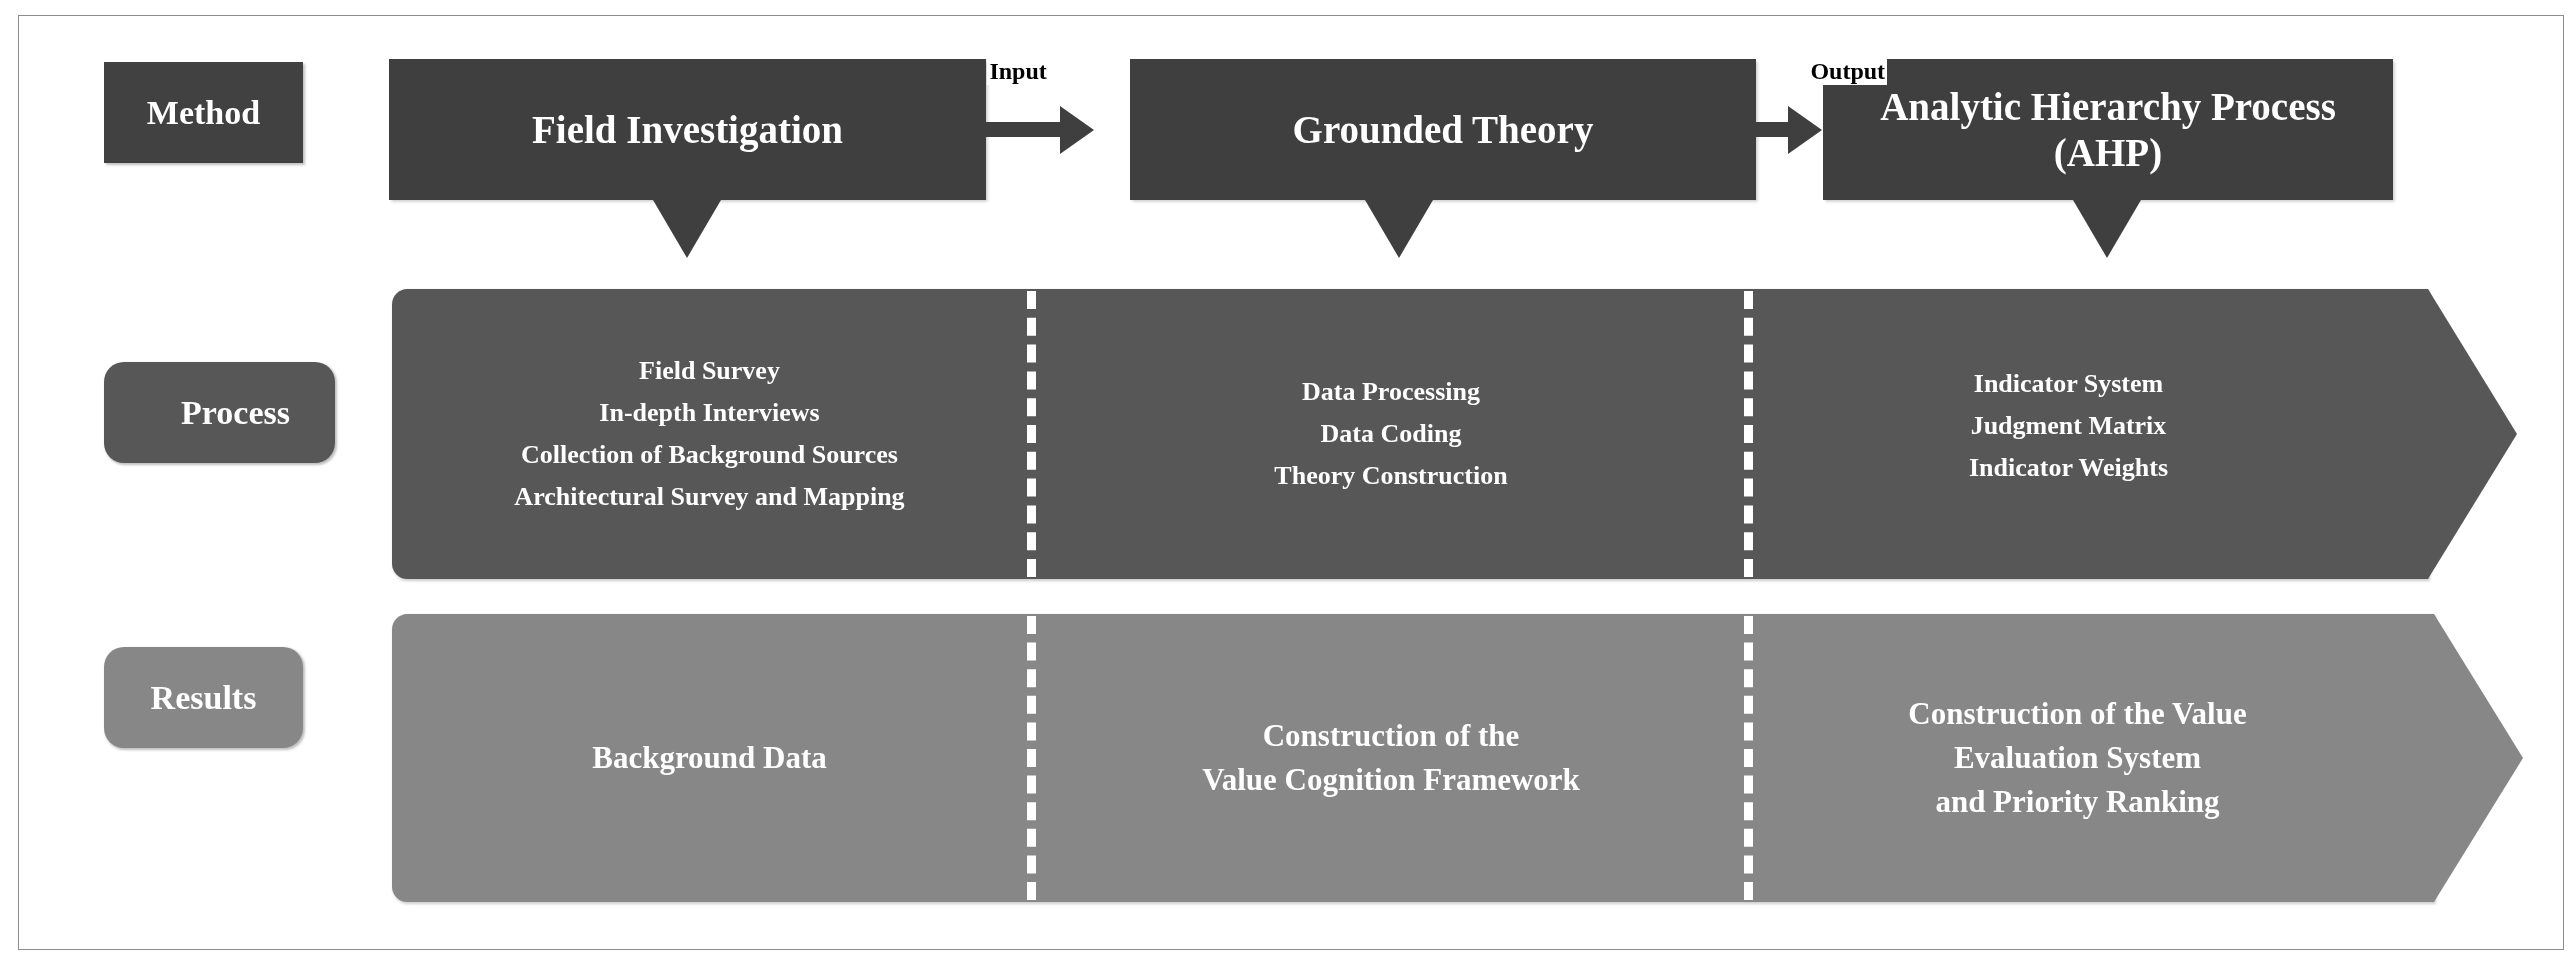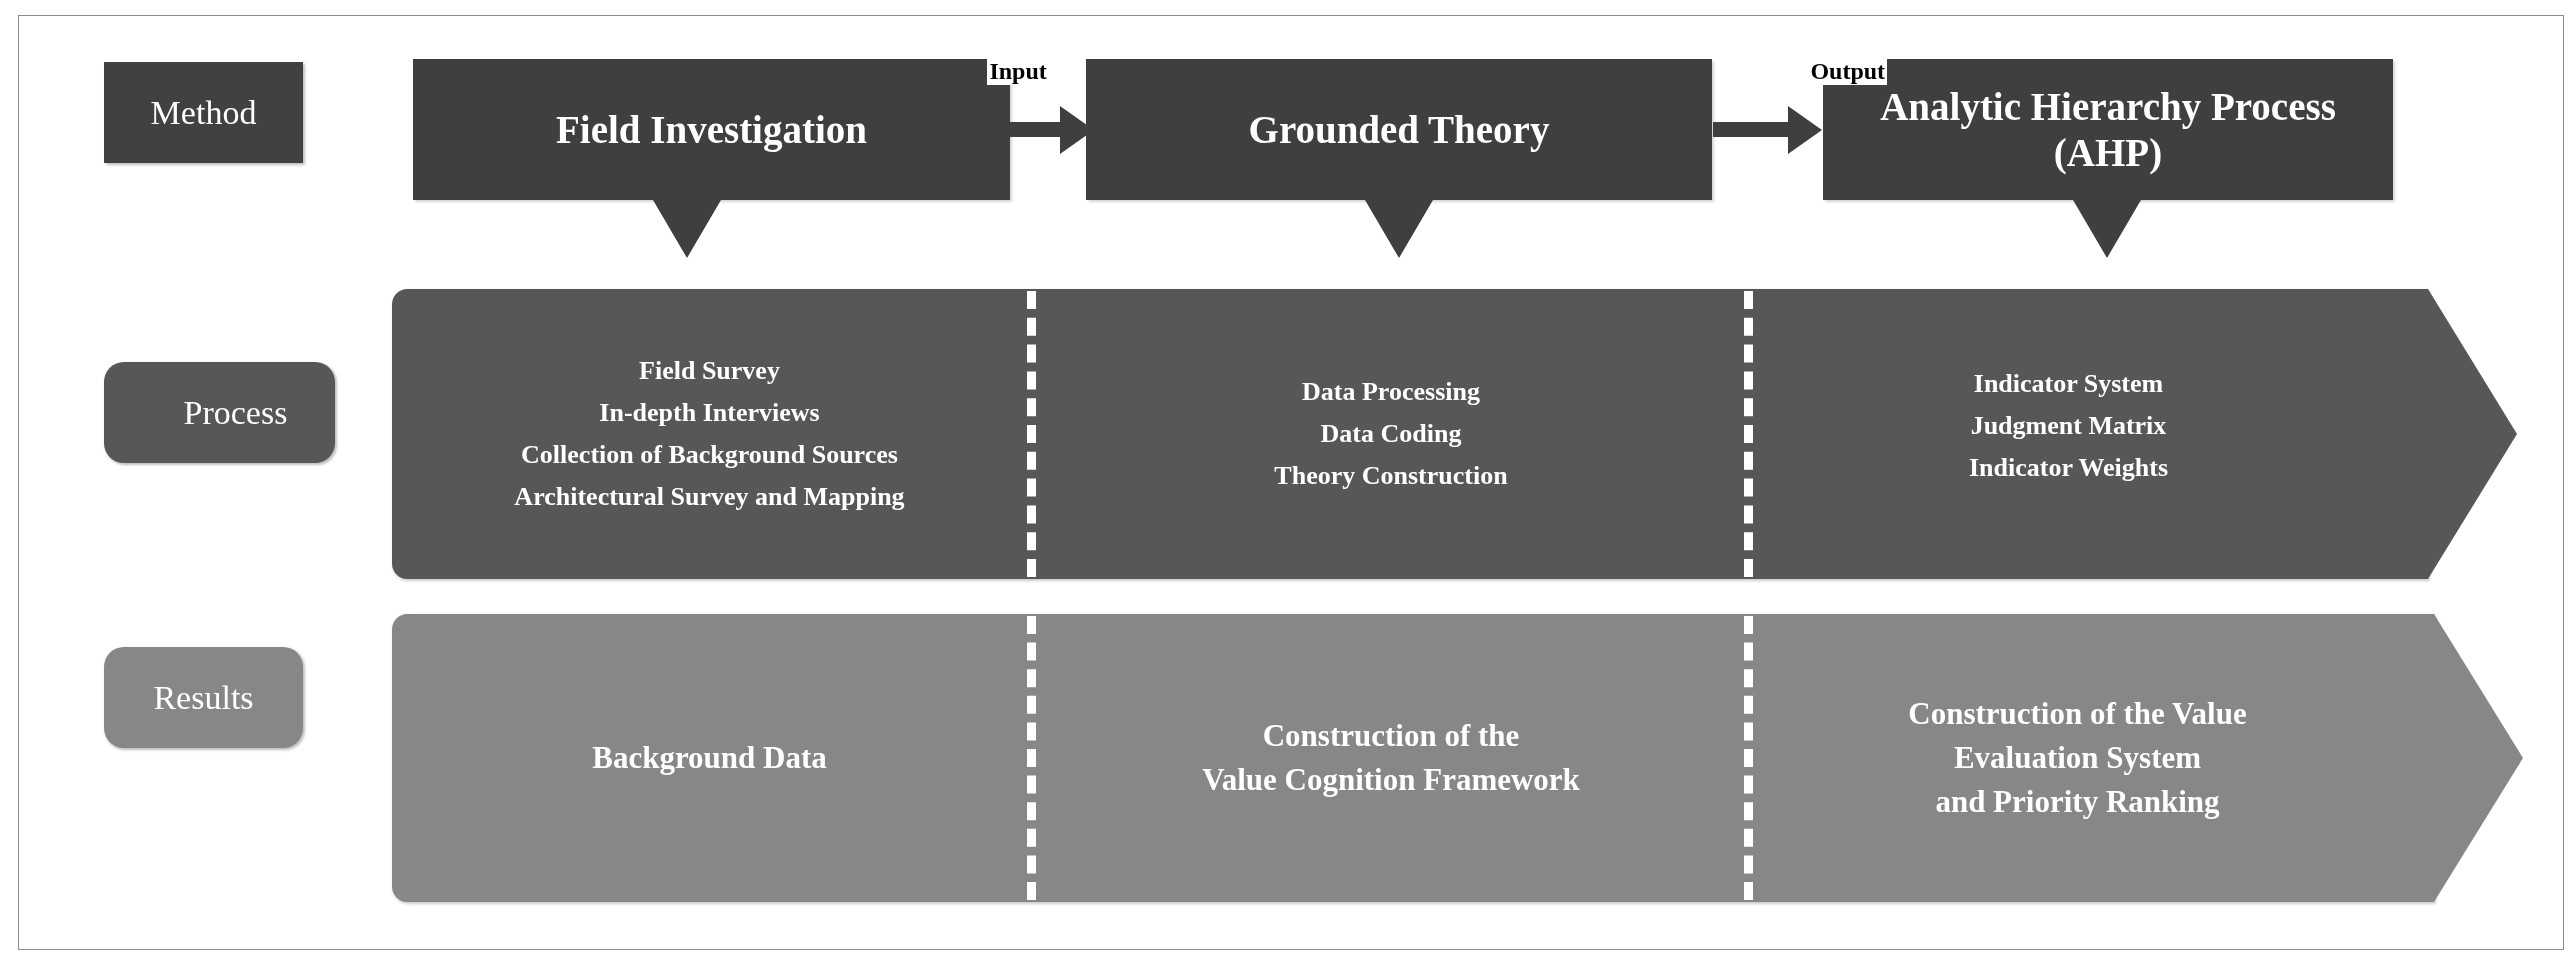--- a/index.html
+++ b/index.html
@@ -4,33 +4,33 @@
 <style>
   html,body{margin:0;padding:0;background:#ffffff;}
   body{width:2576px;height:964px;font-family:"Liberation Serif",serif;}
   #canvas{position:relative;width:2576px;height:964px;overflow:hidden;background:#fff;}
 
   .frame{position:absolute;left:18px;top:15px;width:2546px;height:935px;
          border:1.8px solid #8d8d8d;box-sizing:border-box;background:#fff;}
 
   
   .stage-label{position:absolute;display:flex;align-items:center;justify-content:center;
-               color:#ffffff;font-weight:normal;text-align:right;
+               color:#ffffff;font-weight:bold;text-align:right;
                box-shadow:1.8px 1.8px 2.4px rgba(0,0,0,.25);}
   .stage-method {left:104px; top:62px;  width:199px;height:101px; background:#414141; border-radius:0;    font-size:34px;}
   .stage-process{left:104px; top:362px;  width:199px;height:101px; background:#575757; border-radius:20px; font-size:34px;padding-left:32px;}
   .stage-results{left:104px; top:647px; width:199px;height:101px; background:#878787; border-radius:20px; font-size:34px;}
 
   
   .method-box{position:absolute;top:59px;background:#3f3f3f;color:#fff;
               display:flex;align-items:center;justify-content:center;text-align:center;
               font-weight:bold;font-size:39px;line-height:1.16;
               box-shadow:2.4px 2.4px 3px rgba(0,0,0,.22);}
-  .mb1{left:389px;  width:597px;height:141px;margin-left:24px;}
-  .mb2{left:1086px; width:626px;height:141px;}
+  .mb1{left:389px;  width:597px;height:141px;}
+  .mb2{left:1130px; width:626px;height:141px;}
   .mb3{left:1823px; width:570px; height:141px;}
 
   
   .tail{position:absolute;width:0;height:0;border-left:34px solid transparent;
         border-right:34px solid transparent;border-top:58px solid #3f3f3f;}
   .tail1{left:653px; top:200px;}
   .tail2{left:1365px; top:200px;}
   .tail3{left:2073px; top:200px;}
 
   

